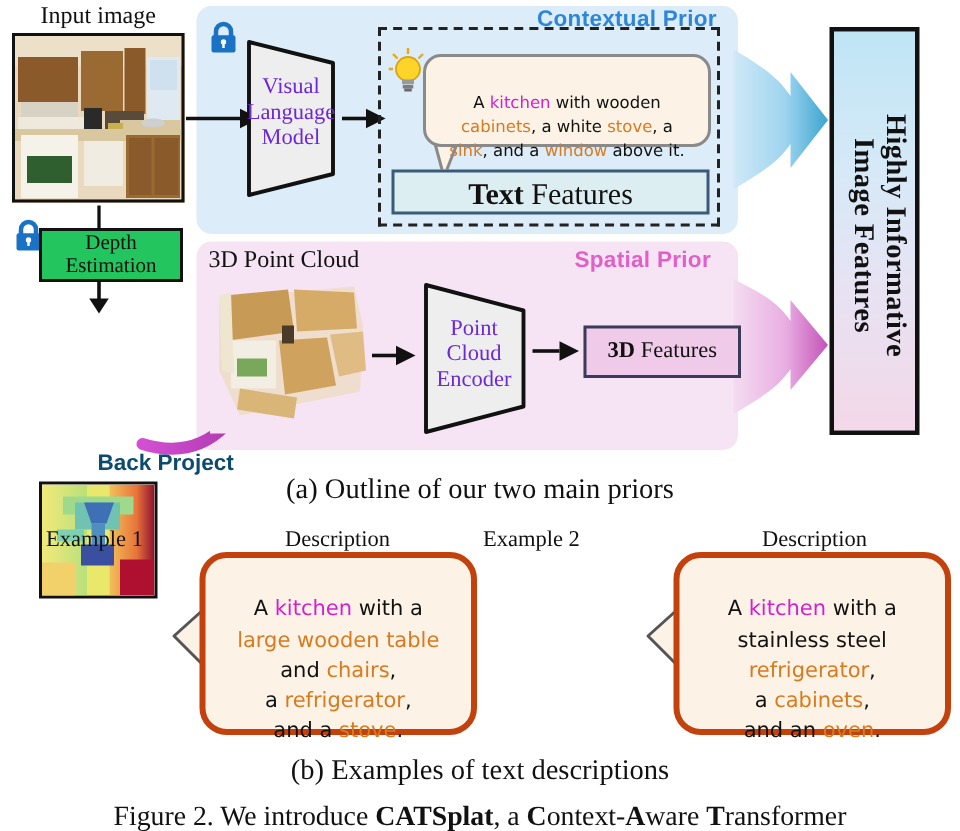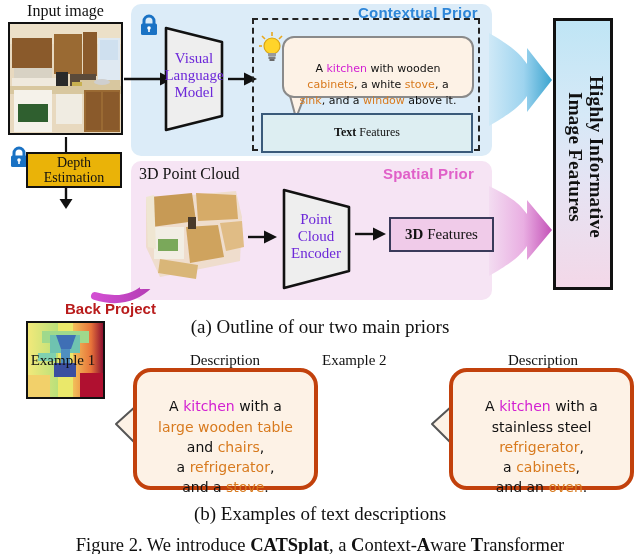--- a/index.html
+++ b/index.html
@@ -25,26 +25,26 @@
   #depth-img{left:26px;top:208px;width:79px;height:78px;}
   
   #pc-img{left:140px;top:187px;width:108px;height:102px;background:#f6e4f4;}
 
   
   .trap{position:absolute;background:#eeeeee;}
   .trap svg{display:block;}
   .trap .t-text{position:absolute;left:0;width:100%;text-align:center;font-family:"Liberation Serif",serif;font-size:15px;line-height:1.08;color:#6d28d9;}
 
   
-  .boxed{position:absolute;box-sizing:border-box;border:2px solid #111;background:#eab308;
+  .boxed{position:absolute;box-sizing:border-box;border:2px solid #111;background:#22c55e;
          display:flex;align-items:center;justify-content:center;text-align:center;
          font-family:"Liberation Serif",serif;font-size:14px;line-height:1.1;}
 
   #depth-est{left:26px;top:152px;width:96px;height:36px;}
-  #text-feat{left:261px;top:113px;width:212px;height:40px;background:#ddeef2;border:2px solid #3a5a7a;font-size:12px;}
+  #text-feat{left:261px;top:113px;width:212px;height:30px;background:#ddeef2;border:2px solid #3a5a7a;font-size:20px;align-items:flex-end;}
   #td-feat{left:389px;top:217px;width:105px;height:35px;background:#f0cbe9;border:2px solid #3a3a5a;font-size:15px;}
 
   #hii-box{left:553px;top:18px;width:60px;height:272px;border:3px solid #111;box-sizing:border-box;
            background:linear-gradient(to bottom,#bfe5f5 0%,#d6e9f7 35%,#e6e3f3 62%,#f3d8e8 100%);}
   #hii-text{position:absolute;left:0;top:0;width:272px;height:60px;
             transform:rotate(90deg);transform-origin:0 0;left:60px;top:0;
             display:flex;align-items:center;justify-content:center;
             font-family:"Liberation Serif",serif;font-weight:bold;font-size:19px;line-height:1.12;
             color:#111;text-align:center;letter-spacing:.3px;}
 
@@ -73,21 +73,21 @@
 
   
   #lbl-input{left:8px;top:2px;width:115px;text-align:center;font-size:16px;}
   #lbl-pc{left:139px;top:165px;font-size:16px;}
   #lbl-ctx{left:358px;top:4px;color:#2e86d8;}
   #lbl-spa{left:383px;top:165px;color:#e060c8;}
   #lbl-ex1{left:8px;top:352px;width:110px;text-align:center;font-size:15px;}
   #lbl-ex2{left:322px;top:352px;width:100px;font-size:15px;}
   #lbl-desc1{left:150px;top:352px;width:150px;text-align:center;font-size:15px;}
   #lbl-desc2{left:468px;top:352px;width:150px;text-align:center;font-size:15px;}
-  #lbl-backproj{left:65px;top:300px;font-family:"Liberation Sans",sans-serif;font-weight:bold;font-size:15px;color:#b91c1c;}
+  #lbl-backproj{left:65px;top:300px;font-family:"Liberation Sans",sans-serif;font-weight:bold;font-size:15px;color:#0c4a6e;}
 
   
   .lock{position:absolute;width:22px;height:22px;}
 
   
   #bulb{left:259px;top:32px;width:26px;height:30px;}
 
   svg.ovl{position:absolute;left:0;top:0;pointer-events:none;}
 </style>
 </head>

